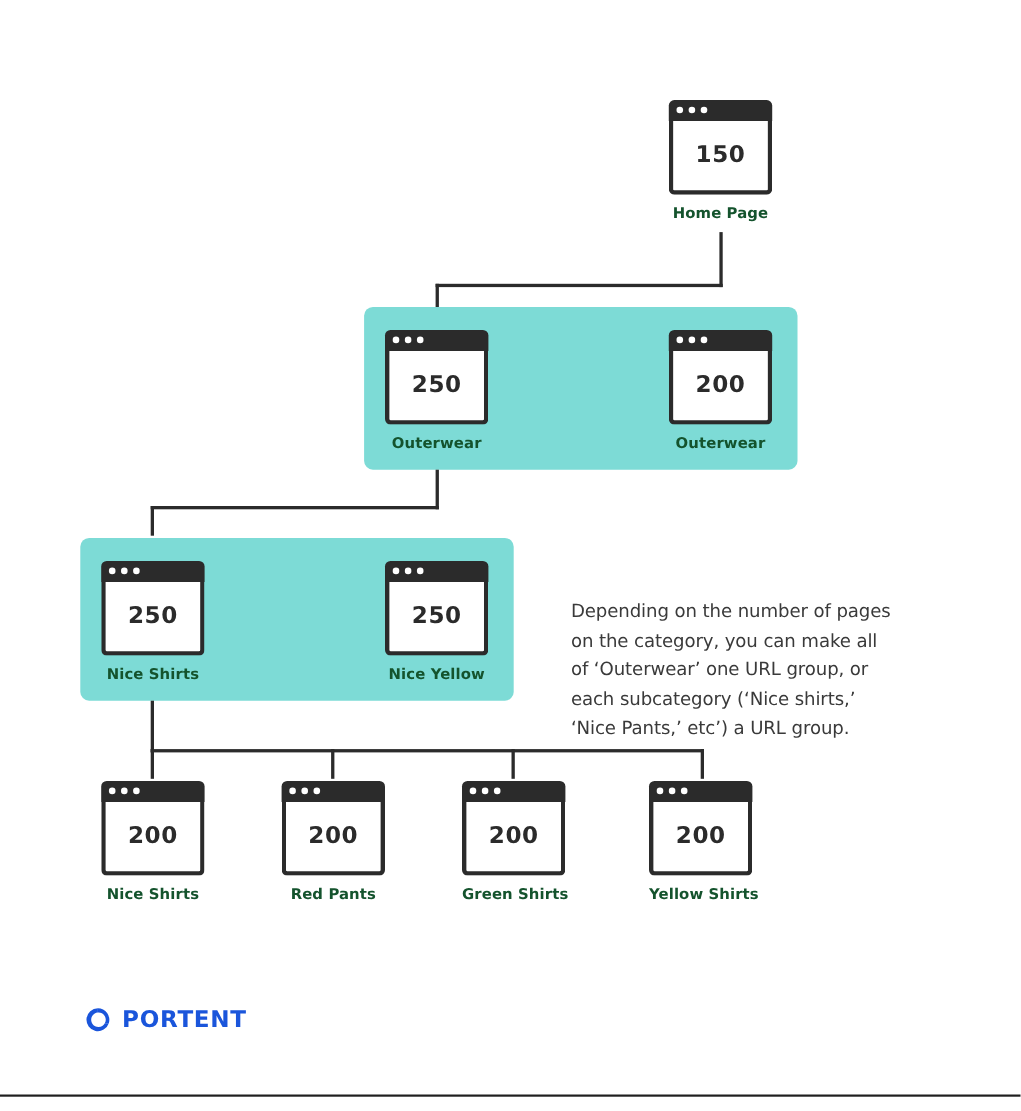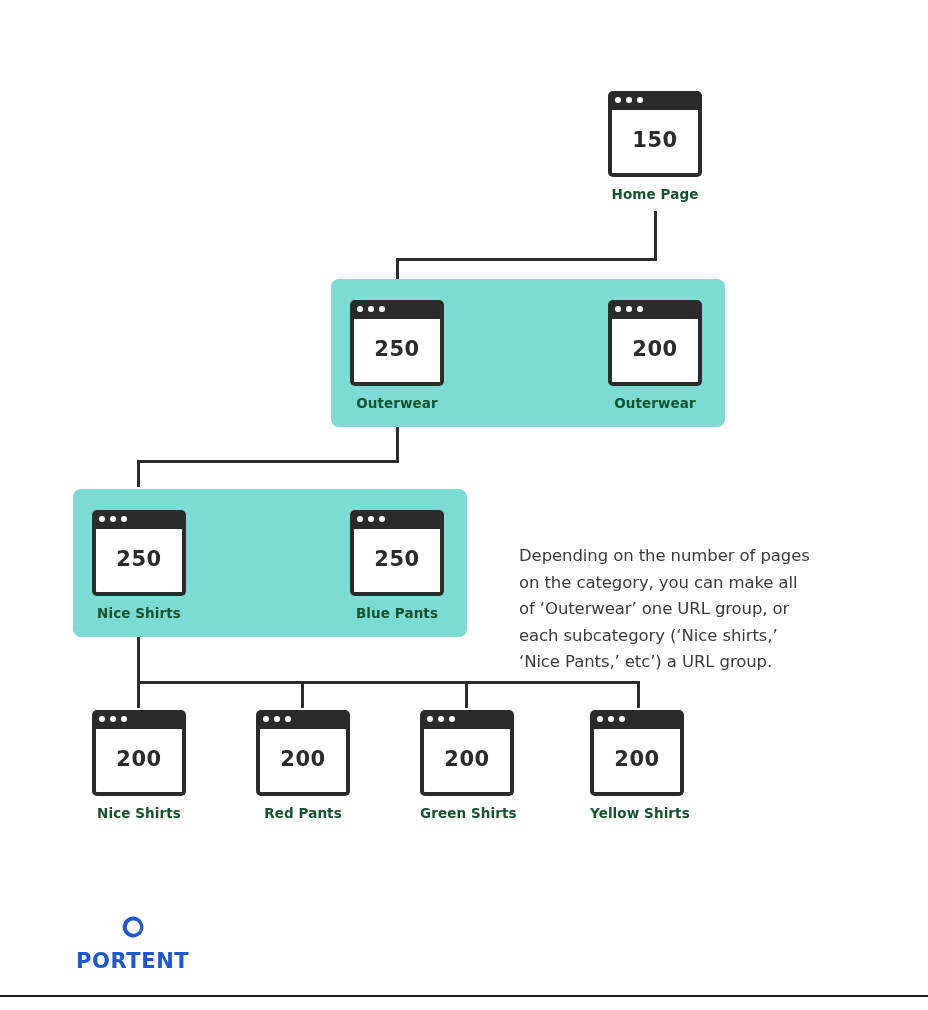--- a/index.html
+++ b/index.html
@@ -118,21 +118,20 @@
     white-space: pre-line;
     letter-spacing: -0.1px;
   }
 
   
   .logo {
     position: absolute;
     display: flex;
     align-items: center;
     gap: 9px;
-    flex-direction: column;
   }
   .logo-text {
     font-family: "DejaVu Sans", sans-serif;
     font-size: 21px;
     font-weight: bold;
     color: #1a55db;
     letter-spacing: 0.6px;
   }
   .footer-rule {
     position: absolute;
@@ -229,21 +228,21 @@
         <div class="dots">
             <i></i>
             <i></i>
             <i></i>
           </div>
       </div>
       <div class="browser-body">
         <span class="node-count">250</span>
       </div>
     </div>
-    <div class="node-label">Blue Pants</div>
+    <div class="node-label">Nice Yellow</div>
   </div>
 
   <div class="annotation" style="left:519px; top:510px; width:350px;margin-top:33px;">Depending on the number of pages
 on the category, you can make all
 of ‘Outerwear’ one URL group, or
 each subcategory (‘Nice shirts,’
 ‘Nice Pants,’ etc’) a URL group.</div>
 
   <div class="vline" style="left:137px; top:637px; height:47px;"></div>
   <div class="hline" style="left:137px; top:681px; width:503px;"></div>

